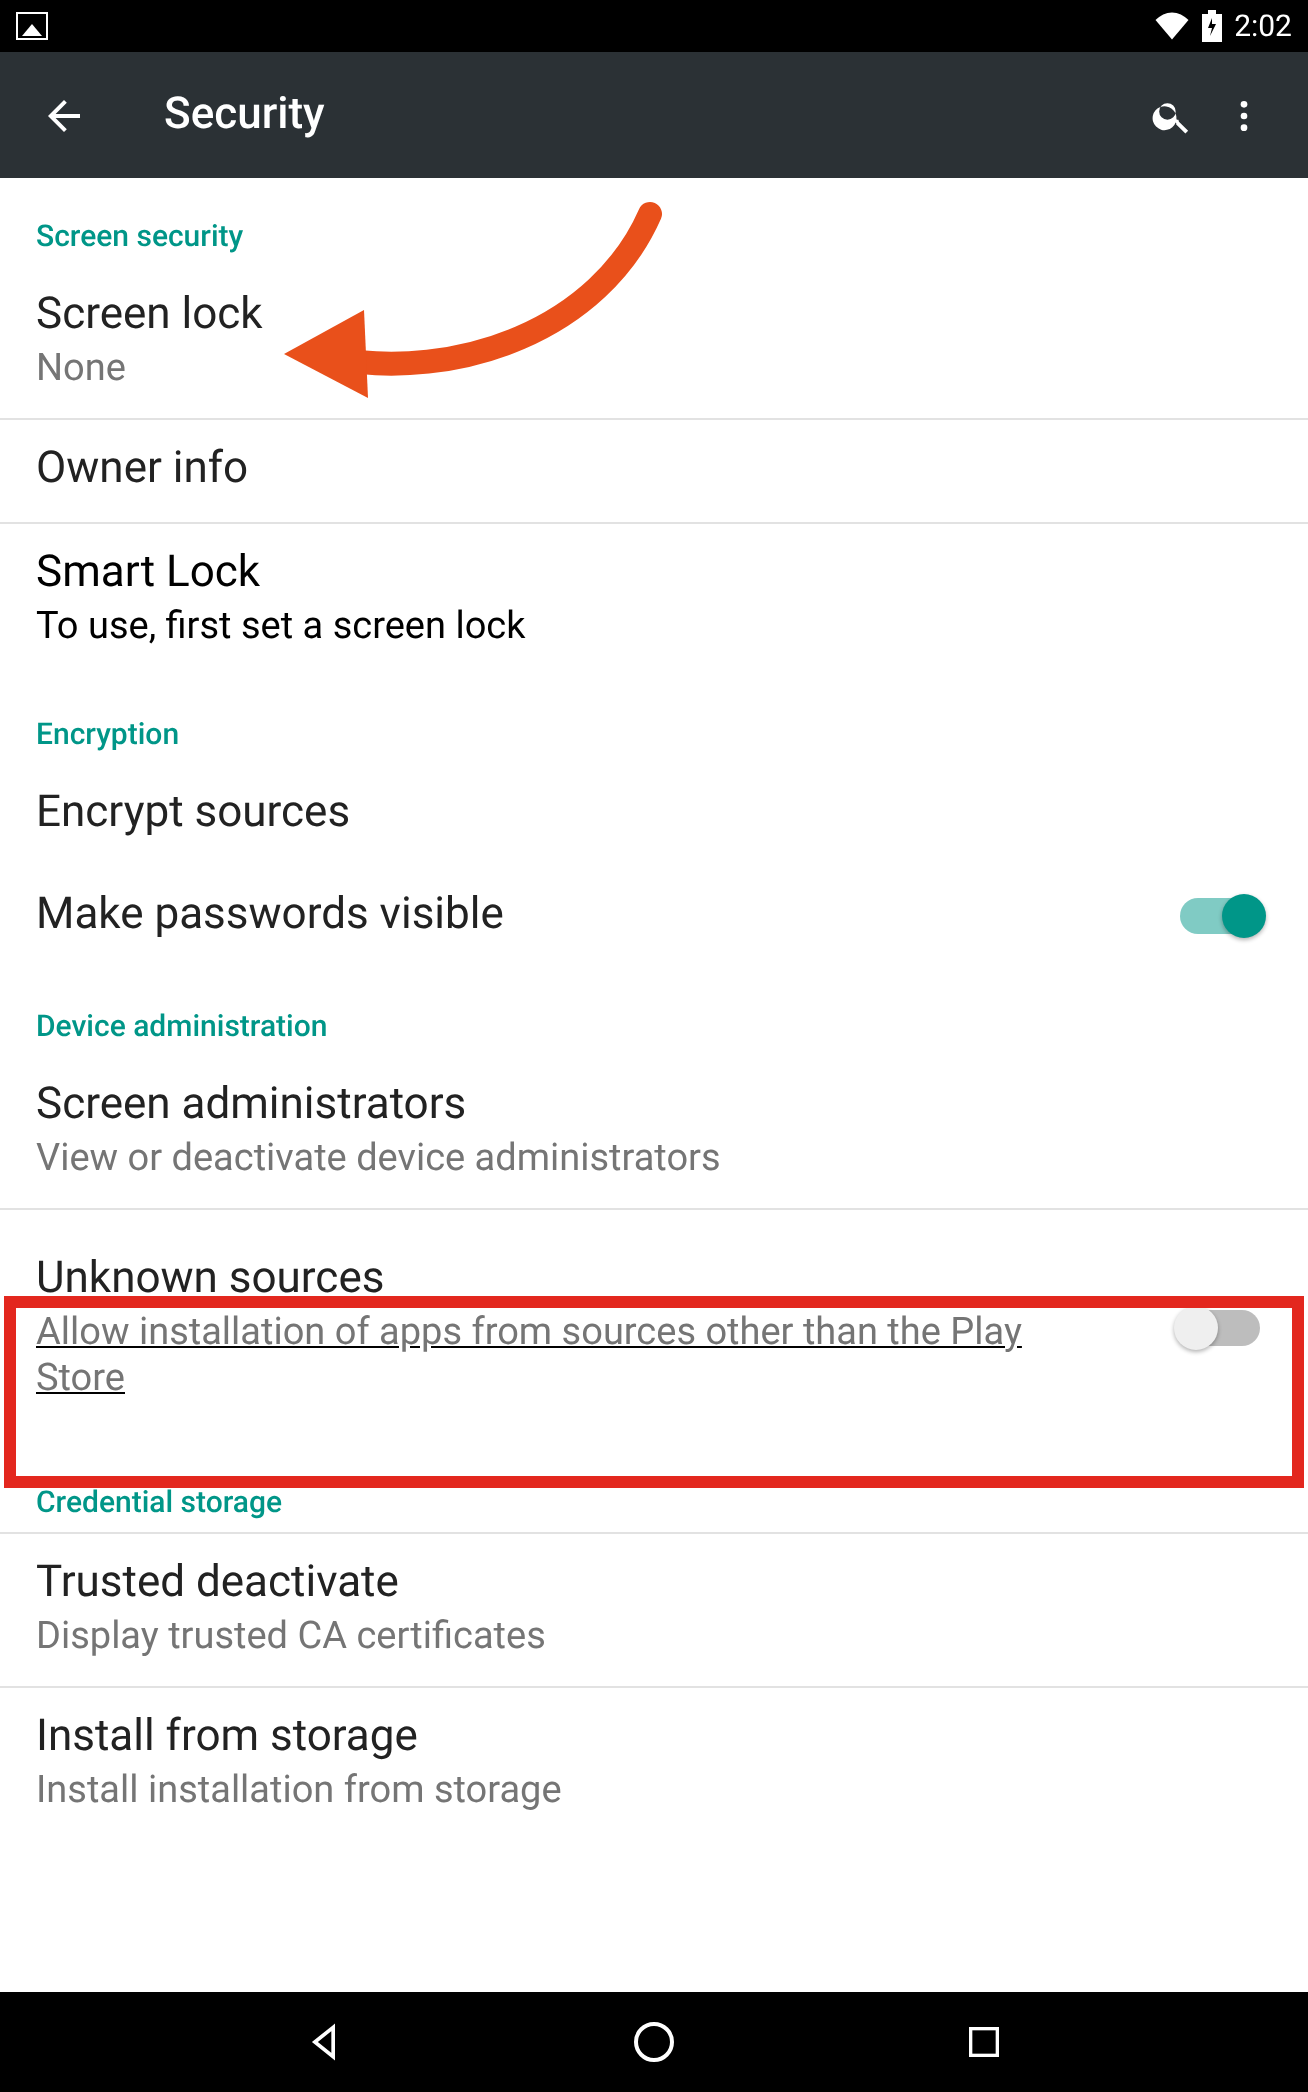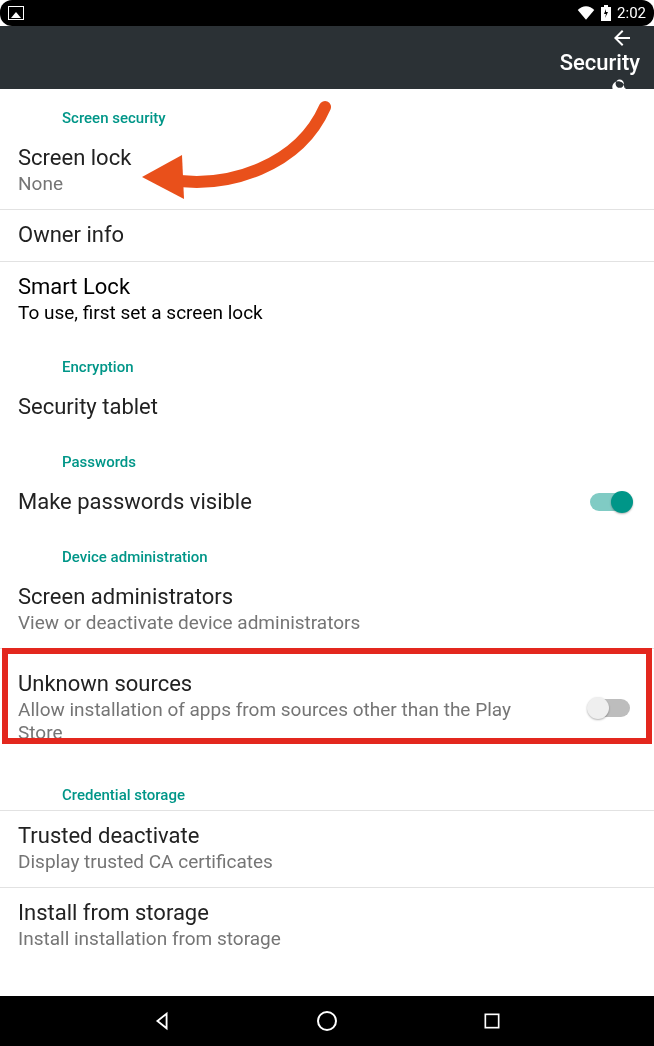--- a/index.html
+++ b/index.html
@@ -1,31 +1,31 @@
 <!DOCTYPE html>
 <html><head>
 <meta charset="utf-8">
 <style>
 * { margin: 0; padding: 0; box-sizing: border-box; font-family: Roboto, Arial, sans-serif; }
 body { width: 654px; height: 1046px; background: #fff; overflow: hidden; position: relative; }
 
-.status-bar { height: 26px; background: #000; color: #fff; display: flex; align-items: center; padding: 0 8px; font-size: 15px; border-radius: 12px; }
+.status-bar { height: 26px; background: #000; color: #fff; display: flex; align-items: center; padding: 0 8px; font-size: 15px; }
 .status-left { flex: 0 0 auto; }
 .status-right { margin-left: auto; display: flex; align-items: center; gap: 6px; }
 .pic-icon { width: 16px; height: 14px; border: 1.5px solid #fff; position: relative; }
 .pic-icon::after { content: ""; position: absolute; left: 2px; bottom: 1px; width: 0; height: 0; border-left: 5px solid transparent; border-right: 5px solid transparent; border-bottom: 6px solid #fff; }
 
-.app-bar { height: 63px; background: #2b3135; display: flex; align-items: flex-end; padding: 0 14px; color: #fff; flex-direction: column; }
+.app-bar { height: 63px; background: #2b3135; display: flex; align-items: center; padding: 0 14px; color: #fff; }
 .app-bar .title { font-size: 22px; margin-left: 32px; font-weight: 500; }
 .app-bar .spacer { flex: 1; }
 .icon-btn { width: 36px; height: 36px; display: flex; align-items: center; justify-content: center; cursor: pointer; }
 
 .content { background: #fff; height: calc(1046px - 26px - 63px - 50px); overflow: hidden; position: relative; }
 
-.section-header { color: #009688; font-weight: 500; font-size: 15px; padding: 20px 18px 6px; margin-left: 44px; }
+.section-header { color: #009688; font-weight: 500; font-size: 15px; padding: 20px 18px 6px; }
 .row { padding: 12px 18px 14px; position: relative; }
 .row .title { font-size: 22px; color: #222; }
 .row .sub { font-size: 19px; color: #757575; margin-top: 2px; }
 .row.disabled .title, .row.disabled .sub { color: #000000; }
 .divider { border-top: 1px solid #e2e2e2; }
 .toggle-row { display: flex; align-items: center; gap: 40px; }
 .toggle-row .text { flex: 1; }
 
 .switch { width: 40px; height: 18px; border-radius: 9px; position: relative; margin-right: 6px; }
 .switch .knob { width: 22px; height: 22px; border-radius: 50%; position: absolute; top: -2px; box-shadow: 0 1px 2px rgba(0,0,0,.3); }
@@ -97,41 +97,40 @@
   </div>
 
   <div class="divider"></div>
   <div class="row disabled">
     <div class="title">Smart Lock</div>
     <div class="sub">To use, first set a screen lock</div>
   </div>
 
   <div class="section-header">Encryption</div>
   <div class="row">
-    <div class="title">Security tablet</div>
+    <div class="title">Encrypt sources</div>
   </div>
 
-  <div class="section-header">Passwords</div>
   <div class="row toggle-row">
     <div class="text">
       <div class="title">Make passwords visible</div>
     </div>
     <div class="switch on">
         <div class="knob"></div>
       </div>
   </div>
 
   <div class="section-header">Device administration</div>
   <div class="row">
     <div class="title">Screen administrators</div>
     <div class="sub">View or deactivate device administrators</div>
   </div>
 
   <div class="divider"></div>
-  <div class="row toggle-row" style="padding-top:22px;padding-bottom:22px;">
+  <div class="row toggle-row" style="padding-top:22px;padding-bottom:22px;text-decoration:underline;">
     <div class="text">
       <div class="title">Unknown sources</div>
       <div class="sub">Allow installation of apps from sources other than the Play Store</div>
     </div>
     <div class="switch off">
         <div class="knob"></div>
       </div>
   </div>
 
   <div class="section-header">Credential storage</div>

